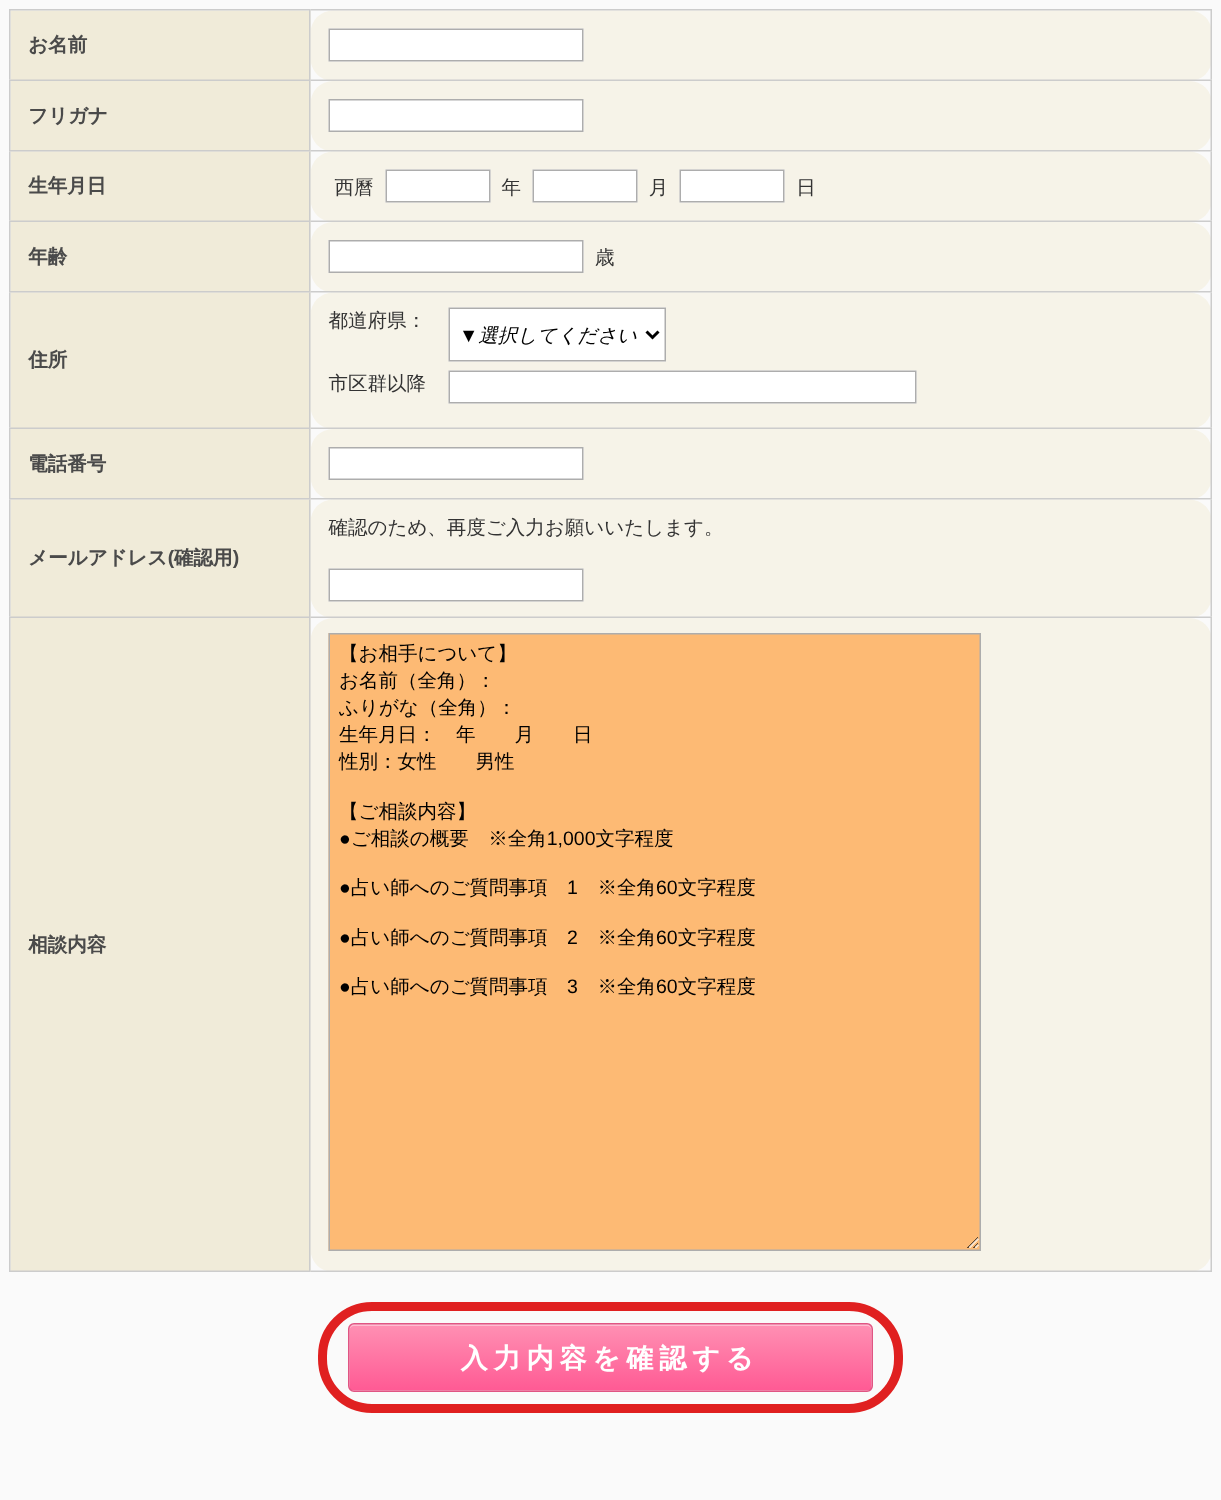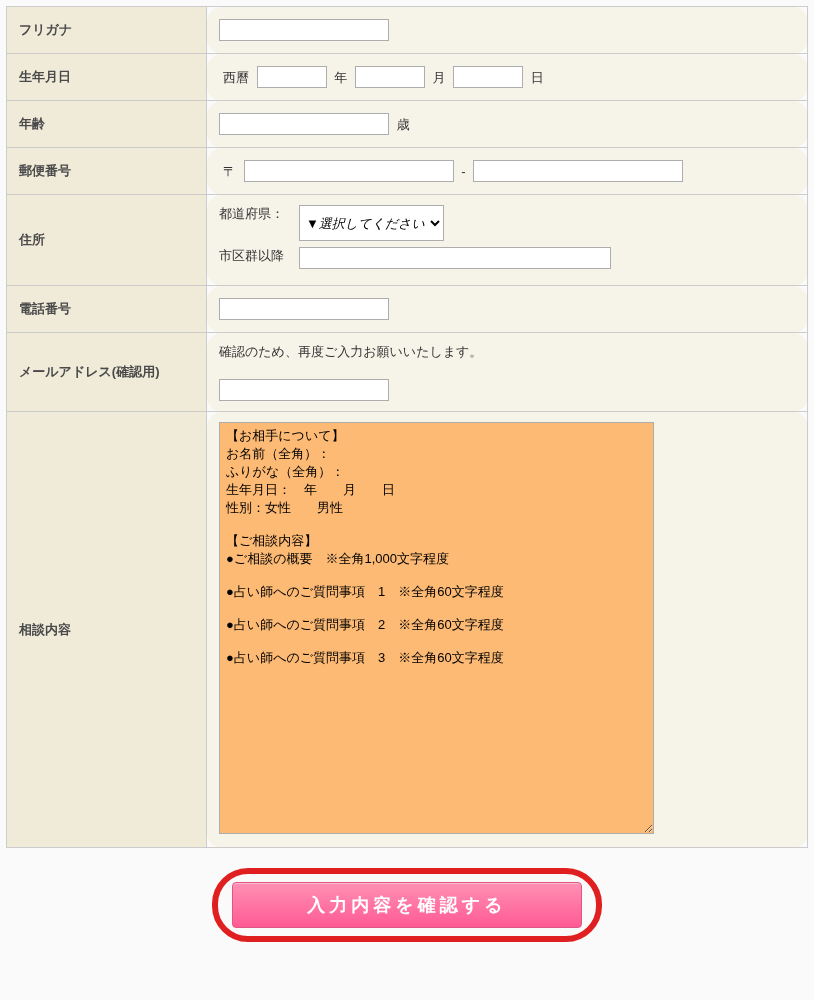--- a/index.html
+++ b/index.html
@@ -97,20 +97,24 @@
     }
     .td-consult { vertical-align: top; padding: 0 0 6px 0; }
     .td-consult-inner { padding: 0; }
   </style>
 </head>
 <body>
 
 <div class="container">
   <table class="form-table">
     <tbody>
+        <tr>
+      <th>お名前</th>
+      <td><input type="text" class="input-md" style=""></td>
+    </tr>
     <tr>
       <th>フリガナ</th>
       <td><input type="text" class="input-md" style=""></td>
     </tr>
     <tr>
       <th>生年月日</th>
       <td>
         <span class="inline-label">西曆</span>
         <input type="text" class="input-sm" style="">
         <span class="inline-label">年</span>
@@ -118,29 +122,20 @@
         <span class="inline-label">月</span>
         <input type="text" class="input-sm" style="">
         <span class="inline-label">日</span>
       </td>
     </tr>
     <tr>
       <th>年齢</th>
       <td>
         <input type="text" class="input-age" style="">
         <span class="inline-label">歳</span>
-      </td>
-    </tr>
-    <tr>
-      <th>郵便番号</th>
-      <td>
-        <span class="inline-label">〒</span>
-        <input type="text" class="input-lg" style="">
-        <span class="inline-label">-</span>
-        <input type="text" class="input-lg" style="">
       </td>
     </tr>
     <tr>
       <th>住所</th>
       <td>
         <div class="addr-row">
           <span class="prefix">都道府県：</span>
           <select>
             <option>▼選択してください</option>
           </select>

